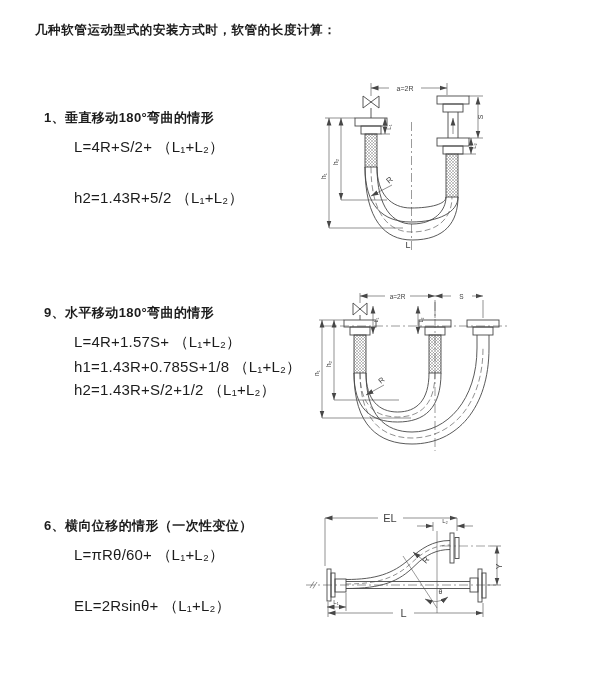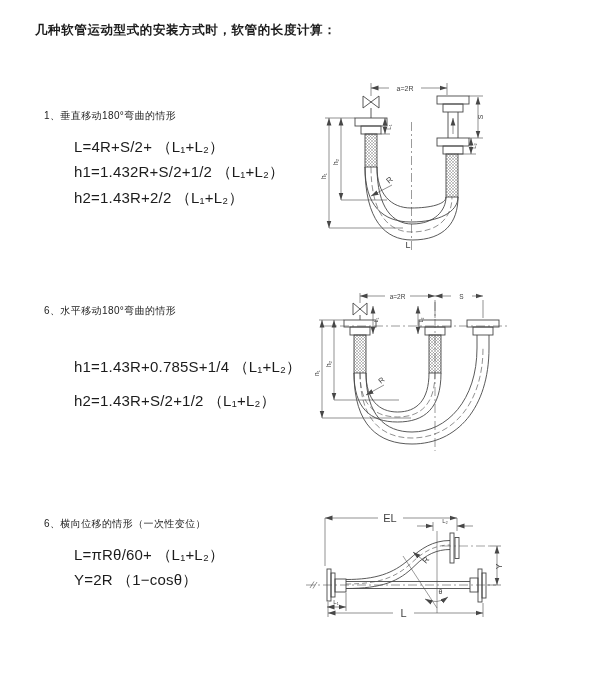--- a/index.html
+++ b/index.html
@@ -1,44 +1,44 @@
 <!DOCTYPE html>
 <html><head>
 <meta charset="utf-8">
 <style>
   html,body{margin:0;padding:0;background:#fff;}
   .doc{
     position:relative;width:600px;height:675px;background:#fff;overflow:hidden;
     font-family:"Liberation Sans","DejaVu Sans",sans-serif;color:#1c1c1c;
   }
   .title{position:absolute;left:35px;top:22px;font-size:12.5px;font-weight:700;letter-spacing:.6px;white-space:nowrap;}
-  .heading{position:absolute;font-size:10px;font-weight:400;letter-spacing:.4px;white-space:nowrap;}
+  .heading{position:absolute;font-size:13px;font-weight:700;letter-spacing:.4px;white-space:nowrap;}
   .formula{position:absolute;font-size:15px;letter-spacing:.2px;white-space:nowrap;}
   .dia{position:absolute;}
   svg text{fill:#3f3f3f;stroke:none;font-family:"Liberation Sans","DejaVu Sans",sans-serif;}
 </style>
 </head>
 <body>
 
 <div class="doc">
 
   <div class="title">几种软管运动型式的安装方式时，软管的长度计算：</div>
 
   <div class="heading" style="left:44px;top:109px">1、垂直移动180°弯曲的情形</div>
   <div class="formula" style="left:74px;top:138px">L=4R+S/2+ （L₁+L₂）</div>
-  <div class="formula" style="left:74px;top:163px">h1=1.432R+S/2+1/2 （L₁+L₂）</div>
-  <div class="formula" style="left:74px;top:189px">h2=1.43R+2/2 （L₁+L₂）</div>
-
-  <div class="heading" style="left:44px;top:304px">6、水平移动180°弯曲的情形</div>
-  <div class="formula" style="left:74px;top:358px">h1=1.43R+0.785S+1/4 （L₁+L₂）</div>
-  <div class="formula" style="left:74px;top:392px">h2=1.43R+S/2+1/2 （L₁+L₂）</div>
+  <div class="formula" style="left:74px;top:189px">h2=1.43R+5/2 （L₁+L₂）</div>
+
+  <div class="heading" style="left:44px;top:304px">9、水平移动180°弯曲的情形</div>
+  <div class="formula" style="left:74px;top:333px">L=4R+1.57S+ （L₁+L₂）</div>
+  <div class="formula" style="left:74px;top:358px">h1=1.43R+0.785S+1/8 （L₁+L₂）</div>
+  <div class="formula" style="left:74px;top:381px">h2=1.43R+S/2+1/2 （L₁+L₂）</div>
 
   <div class="heading" style="left:44px;top:517px">6、横向位移的情形（一次性变位）</div>
   <div class="formula" style="left:74px;top:546px">L=πRθ/60+ （L₁+L₂）</div>
-  <div class="formula" style="left:74px;top:571px">Y=2R （1−cosθ）</div>
+  <div class="formula" style="left:74px;top:597px">EL=2Rsinθ+ （L₁+L₂）</div>
 
   <svg class="dia" style="left:315px;top:72px" width="278" height="185" viewBox="0 0 278 185">
     <defs>
       <marker id="ar1" markerUnits="userSpaceOnUse" markerWidth="8" markerHeight="6" refX="7.5" refY="3" orient="auto-start-reverse">
         <path d="M0,0.6 L7.5,3 L0,5.4 Z" fill="#474747"></path>
       </marker>
       <pattern id="ht1" patternUnits="userSpaceOnUse" width="3" height="3">
         <path d="M0,0 L3,3 M3,0 L0,3" stroke="#6a6a6a" stroke-width="0.4"></path>
       </pattern>
     </defs>

